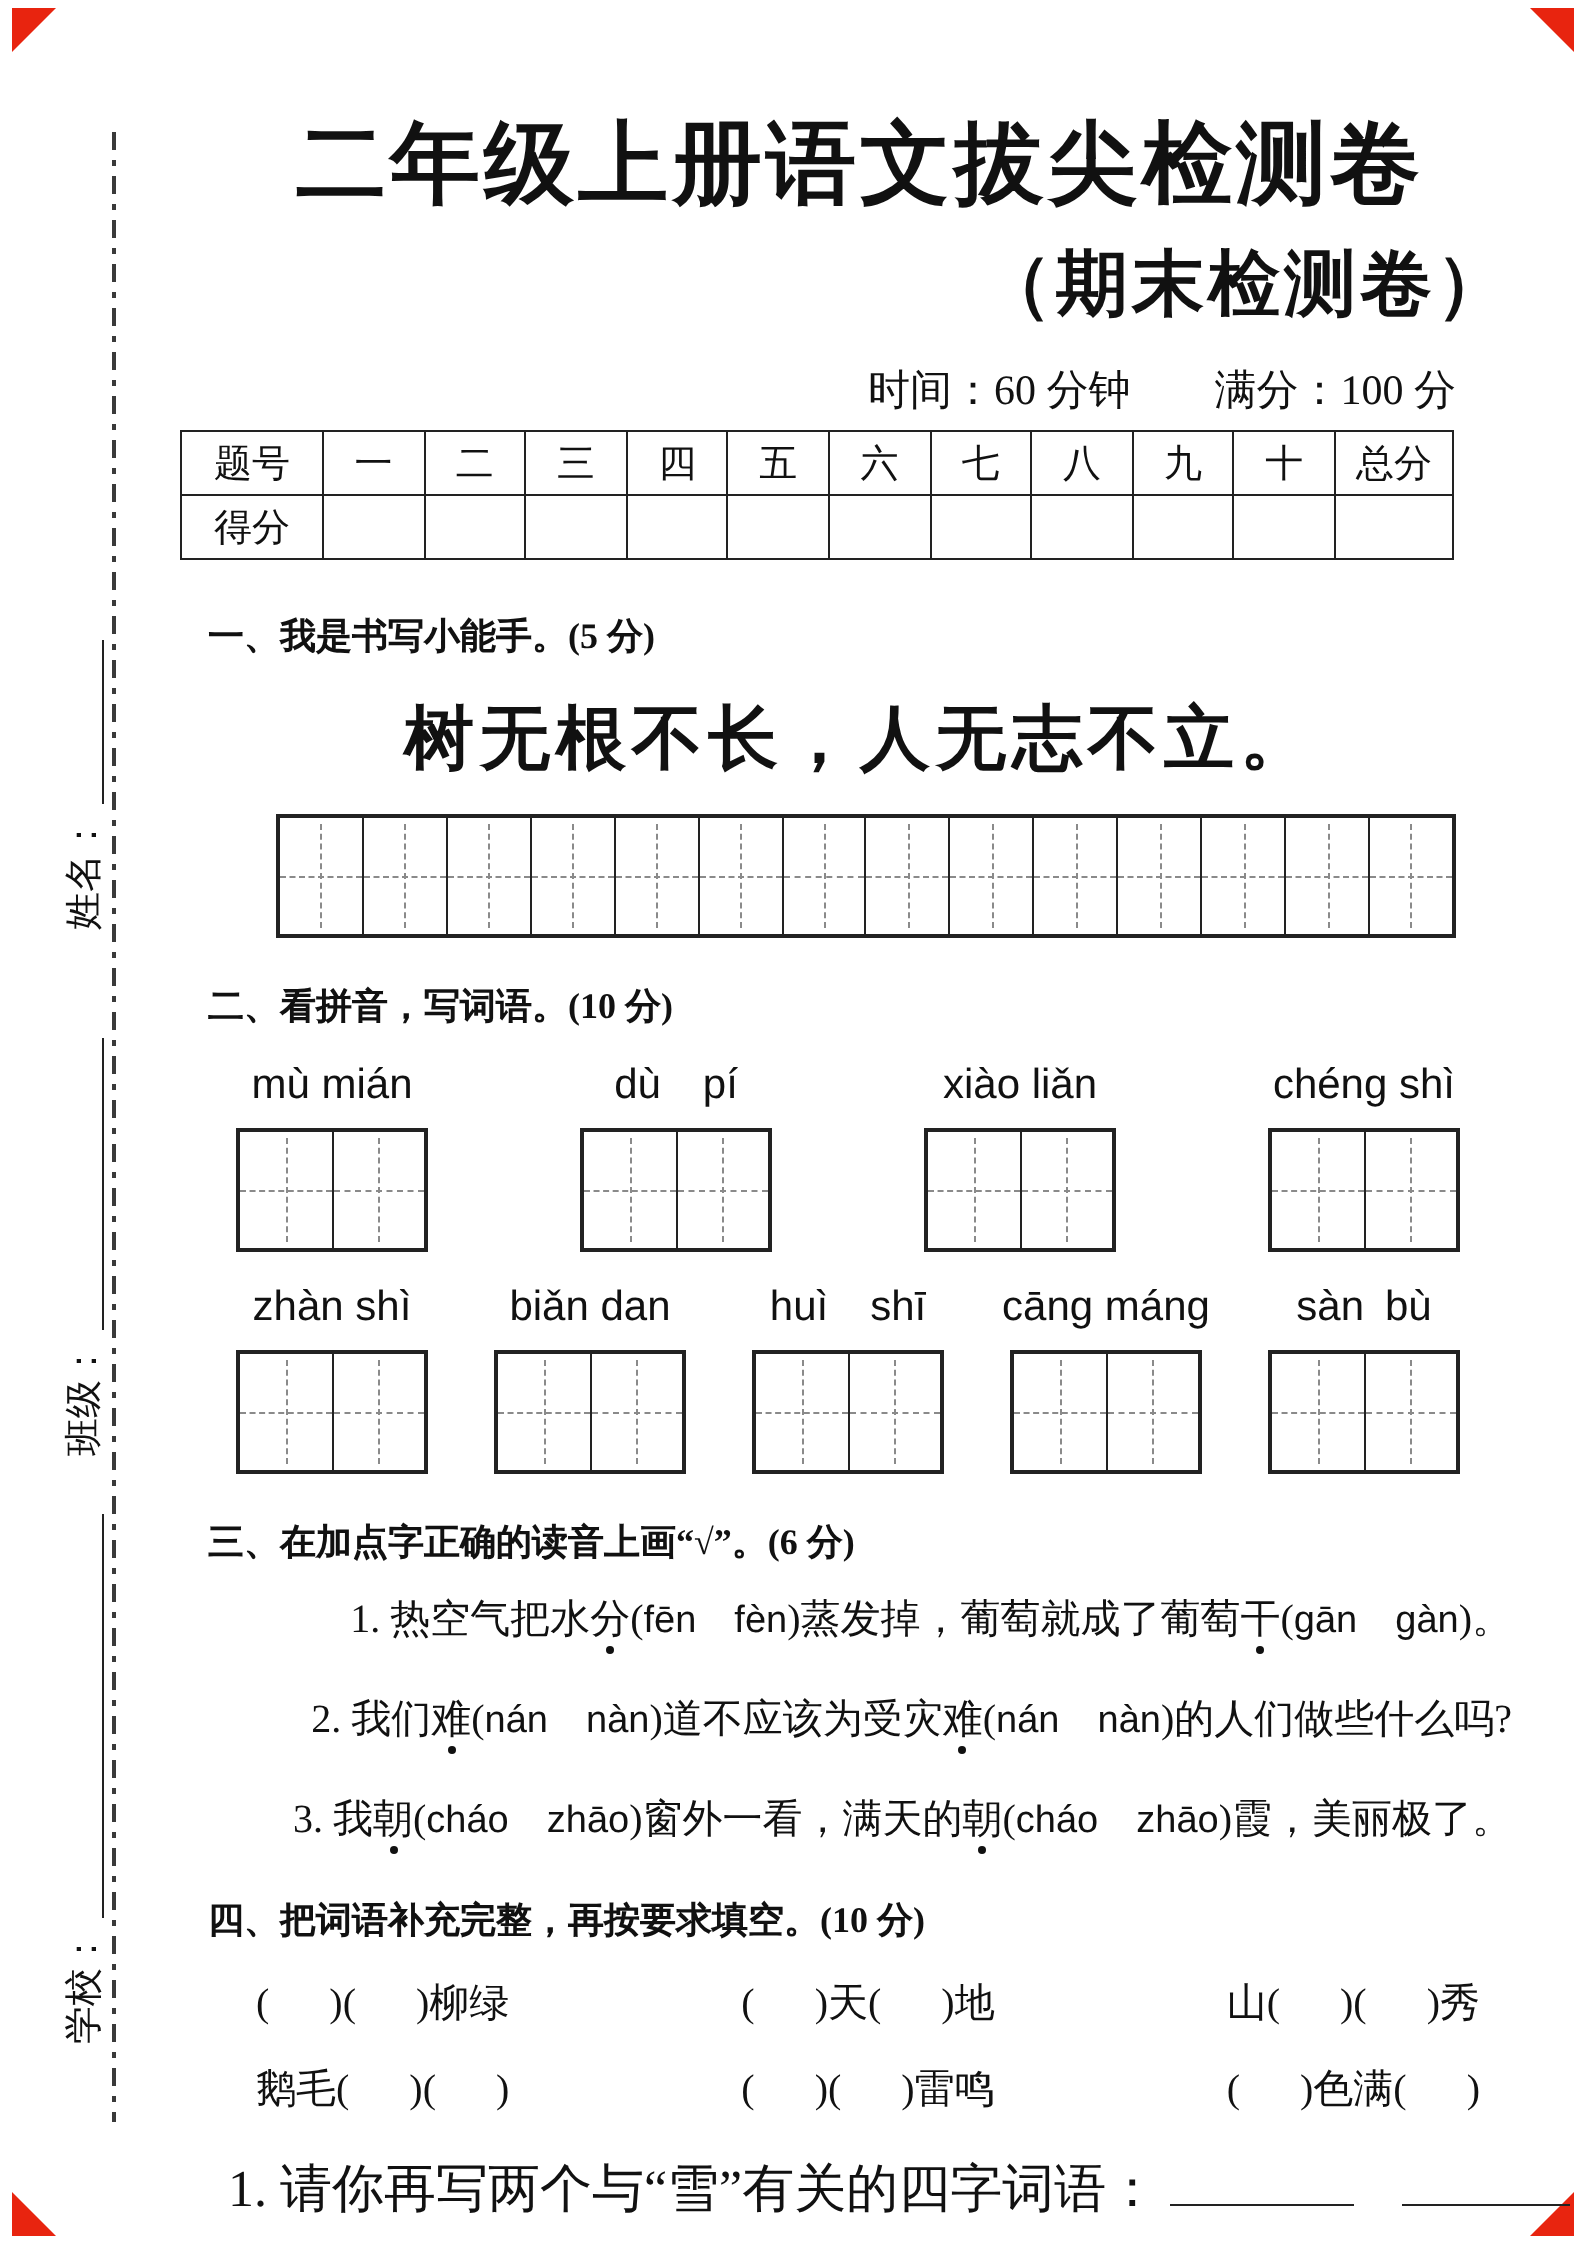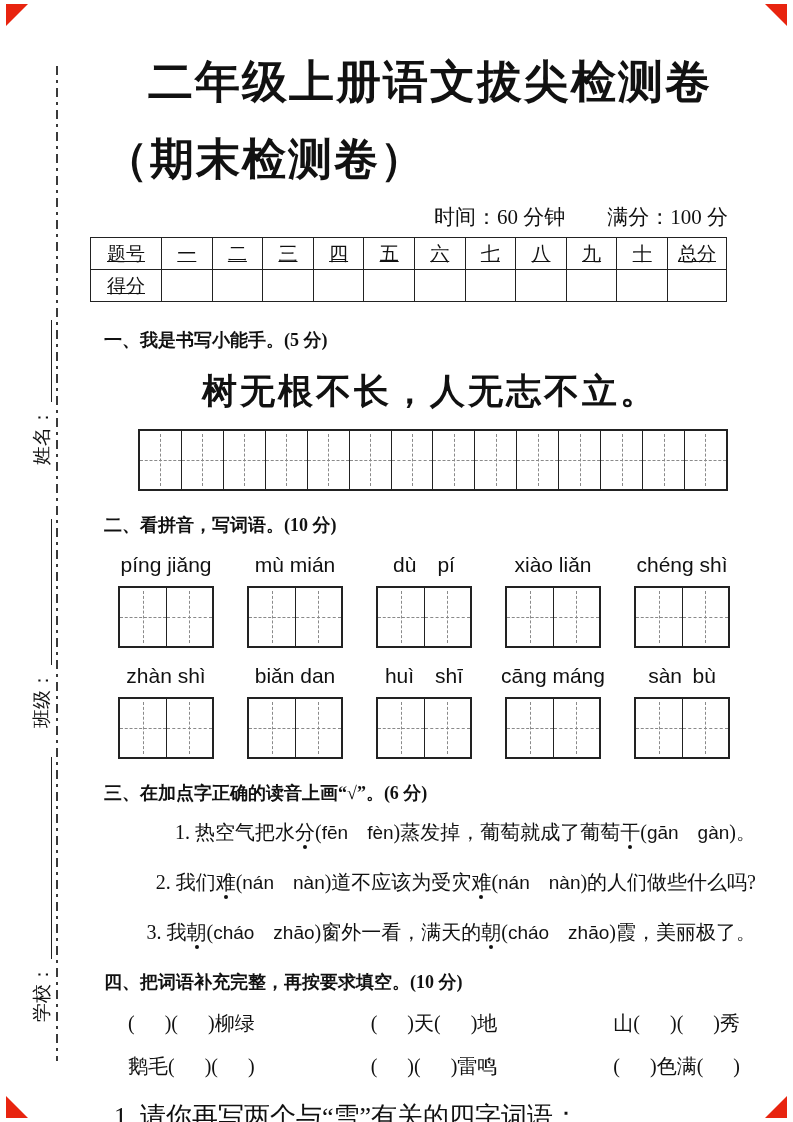--- a/index.html
+++ b/index.html
@@ -21,25 +21,25 @@
   .side-field{position:absolute;left:27px;height:30px;display:flex;align-items:center;
     transform:rotate(-90deg);transform-origin:top left;font-size:19px;white-space:nowrap;}
   .side-field .blank{display:inline-block;border-bottom:1.6px solid #222;height:1em;margin-left:6px;}
   .sf-name{top:465px;width:150px;} .sf-name .blank{width:82px;}
   .sf-class{top:728px;width:215px;} .sf-class .blank{width:146px;}
   .sf-school{top:1022px;width:272px;} .sf-school .blank{width:202px;}
 
   .main{position:absolute;left:104px;top:0;width:652px;}
 
   .title{margin-top:52px;text-align:center;font-size:45px;font-weight:bold;letter-spacing:2px;}
-  .subtitle{margin-top:18px;text-align:left;font-size:44px;font-weight:bold;letter-spacing:2px;}
+  .subtitle{margin-top:6px;text-align:right;font-size:36px;font-weight:bold;letter-spacing:2px;}
   .meta{margin-top:14px;text-align:right;padding-right:28px;font-size:21px;}
 
   table.score{border-collapse:collapse;margin-top:6px;margin-left:-14px;width:637px;table-layout:fixed;}
-  table.score td{border:1.6px solid #222;height:31px;text-align:center;font-size:19px;padding:0;text-decoration:underline;}
+  table.score td{border:1.6px solid #222;height:31px;text-align:center;font-size:19px;padding:0;}
   table.score td.first{width:70px;}
   table.score td.last{width:58px;}
 
   .sec-heading{font-family:Liberation Serif, serif;font-weight:bold;
     font-size:18px;margin-top:22px;}
   .h1{margin-top:26px;}
 
   .sentence{margin-top:16px;text-align:center;font-size:35px;font-weight:bold;letter-spacing:3px;}
 
   
@@ -148,27 +148,20 @@
         <div class="wcell"></div>
         <div class="wcell"></div>
         <div class="wcell"></div>
         <div class="wcell"></div>
         <div class="wcell"></div>
       </div>
 
     <div class="sec-heading">二、看拼音，写词语。(10 分)</div>
     <div class="py-row">
         <div class="py-group">
-          <div class="py-label">píng jiǎng</div>
-          <div class="mini-grid">
-            <div class="wcell"></div>
-            <div class="wcell"></div>
-          </div>
-        </div>
-        <div class="py-group">
           <div class="py-label">mù mián</div>
           <div class="mini-grid">
             <div class="wcell"></div>
             <div class="wcell"></div>
           </div>
         </div>
         <div class="py-group">
           <div class="py-label">dù  pí</div>
           <div class="mini-grid">
             <div class="wcell"></div>

